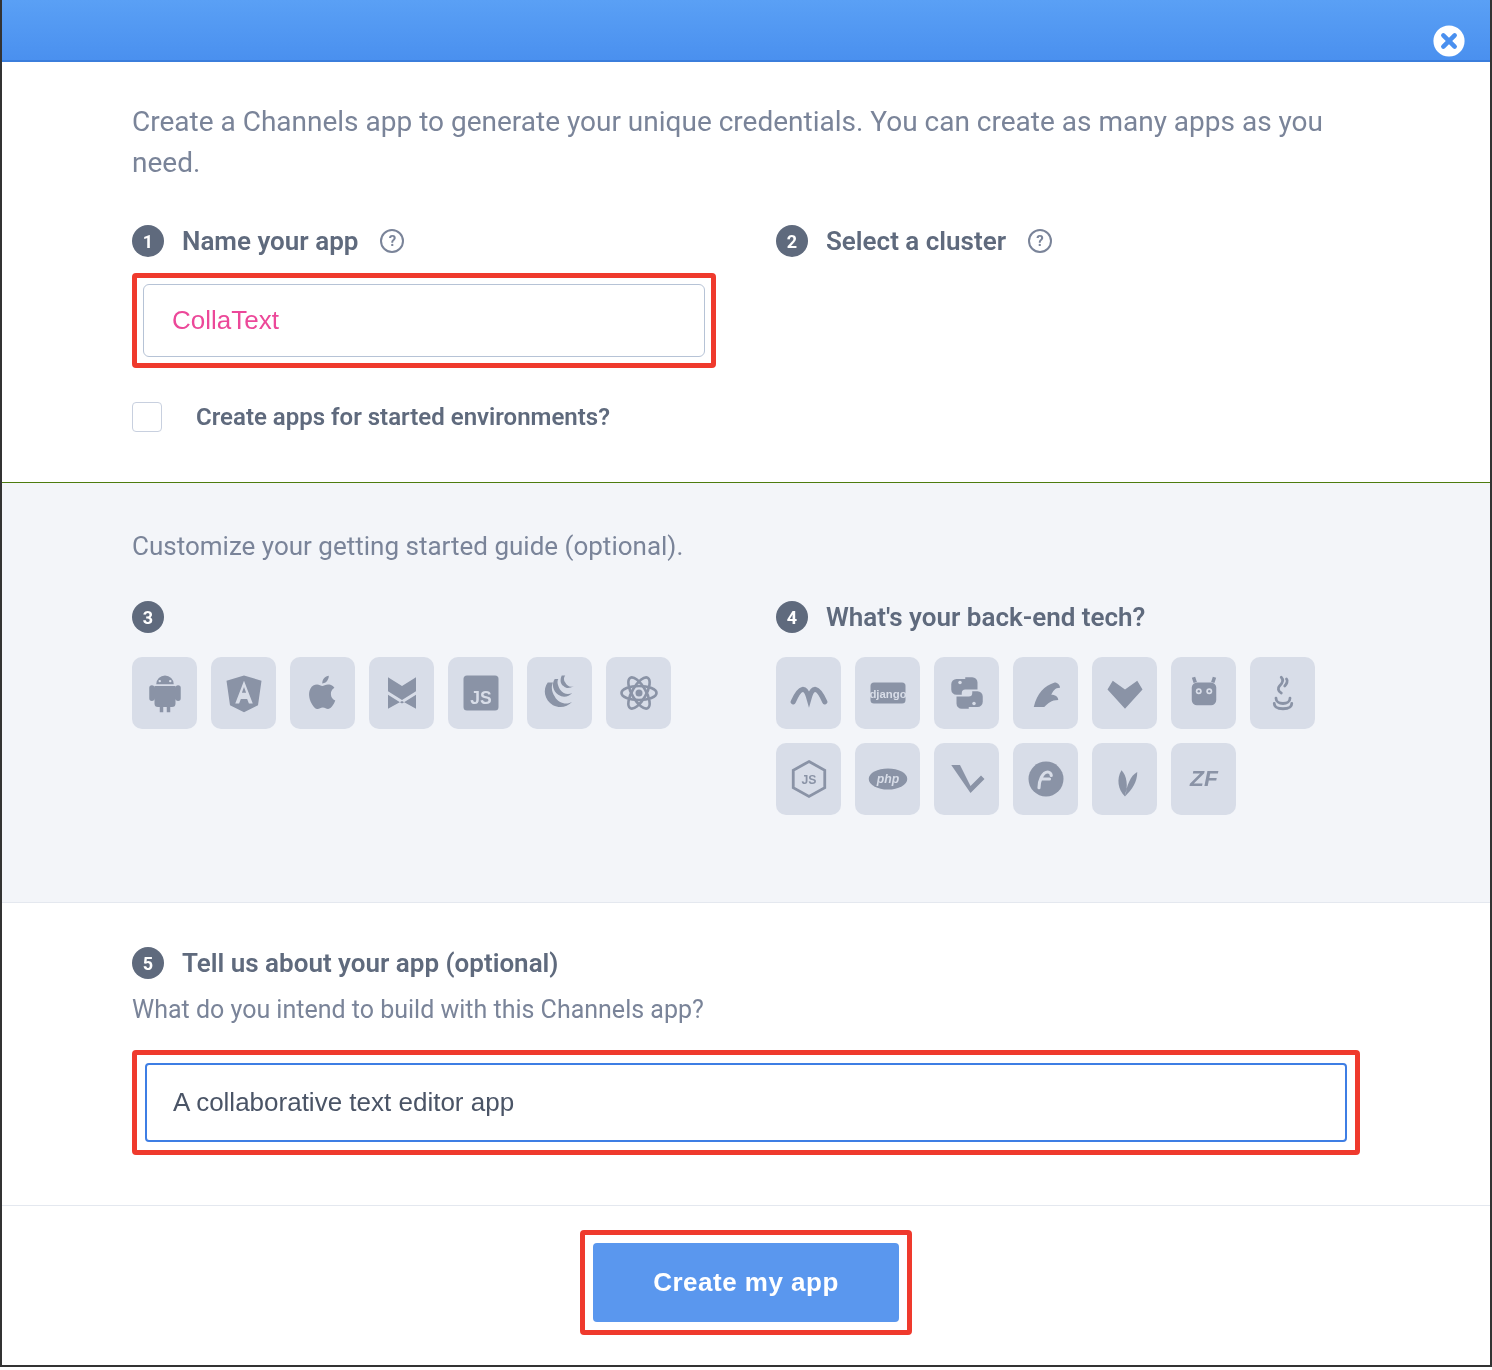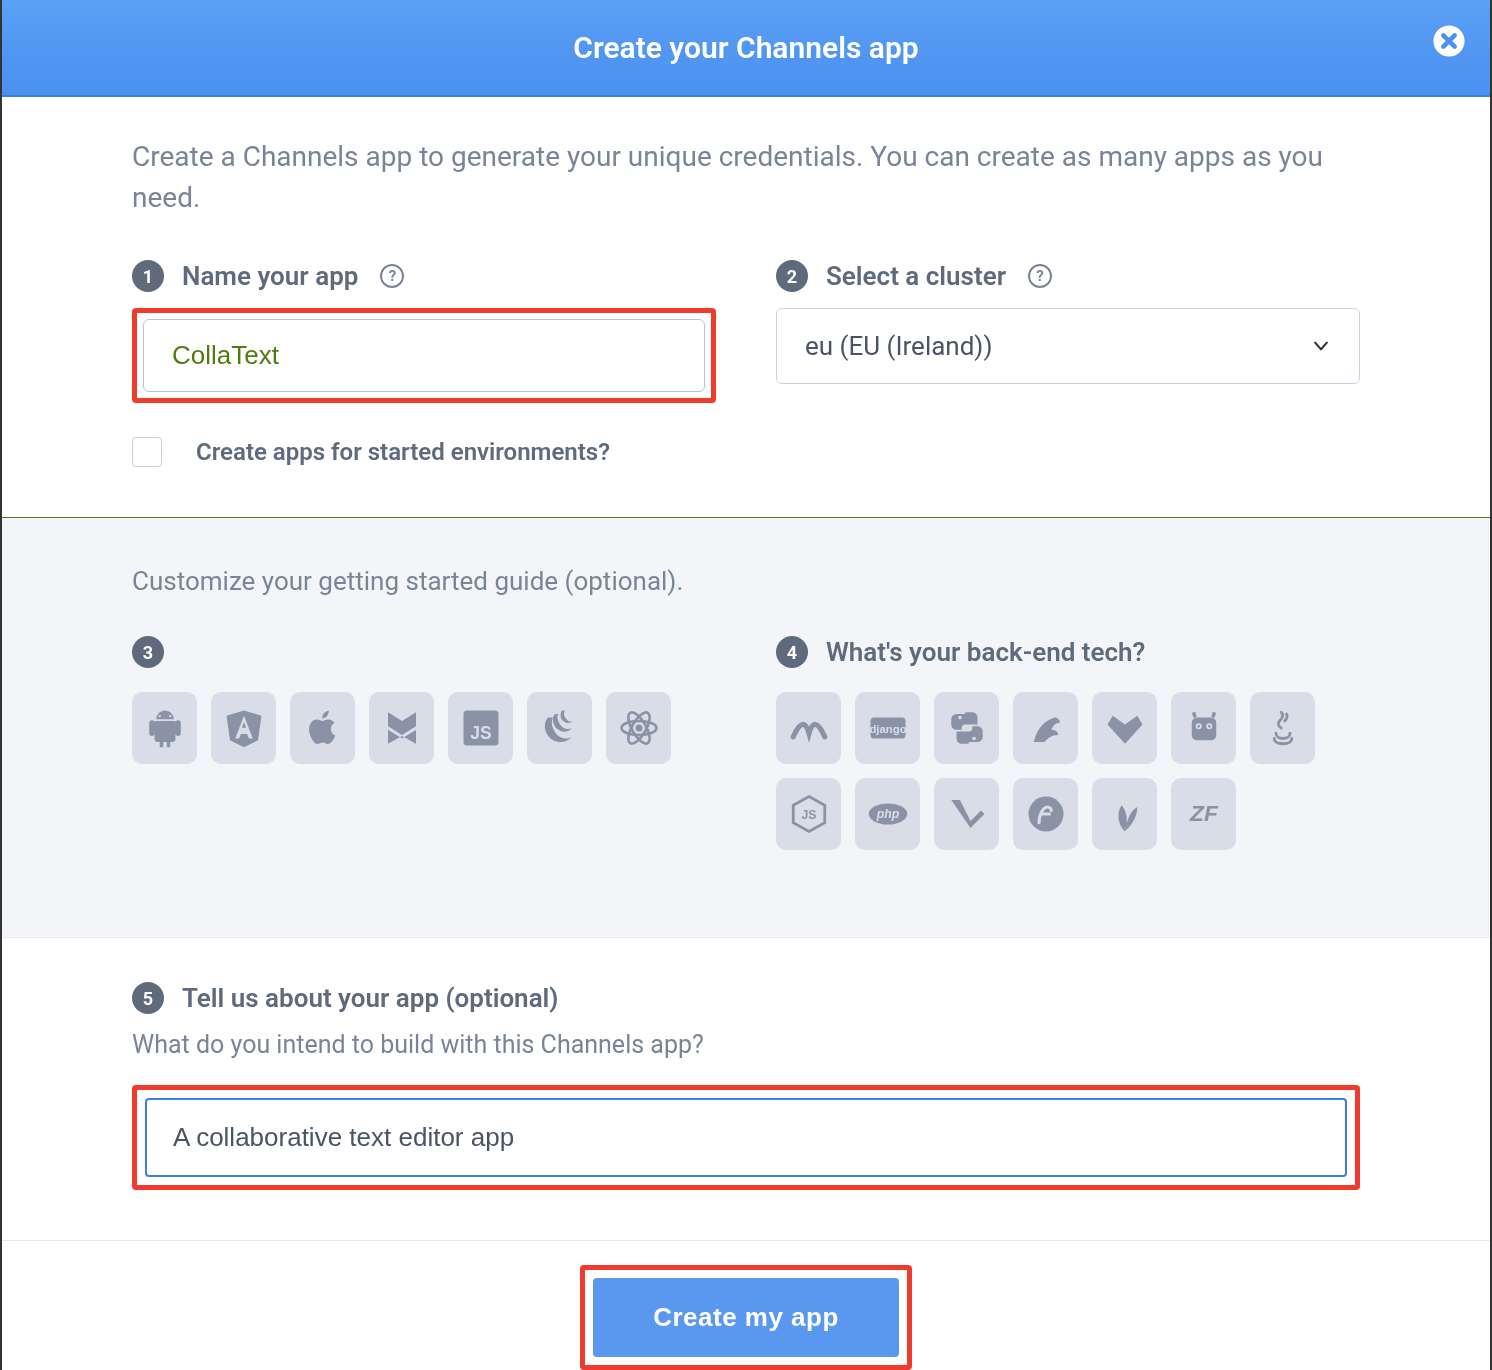--- a/index.html
+++ b/index.html
@@ -87,21 +87,21 @@
     margin-left: 4px;
   }
   .highlight-red { border: 5px solid #ef3a2d; border-radius: 4px; }
   .input-wrap-red { padding: 6px; }
   .text-input {
     width: 100%;
     border: 1px solid #b6c3d6;
     border-radius: 6px;
     padding: 20px 28px;
     font-size: 26px;
-    color: #4d7c0f;
+    color: #ec4899;
     outline: none;
   }
   .select-wrap {
     position: relative;
   }
   .select-box {
     width: 100%;
     border: 1px solid #c8d0df;
     border-radius: 6px;
     padding: 22px 28px;
@@ -206,21 +206,20 @@
     border-radius: 4px;
     cursor: pointer;
   }
 </style>
 </head>
 <body>
 
 <div class="modal">
 
   <div class="modal-header">
-    <div class="modal-title">Create your Channels app</div>
     <div class="close-btn">
       <svg viewBox="0 0 24 24">
         <circle cx="12" cy="12" r="11" fill="#fff"></circle>
         <path d="M8 8 L16 16 M16 8 L8 16" stroke="#4a90ef" stroke-width="3.2" stroke-linecap="round"></path>
       </svg>
     </div>
   </div>
 
   <div class="section">
     <p class="intro">Create a Channels app to generate your unique credentials. You can create as many apps as you need.</p>
@@ -240,28 +239,20 @@
           <span class="checkbox-label">Create apps for started environments?</span>
         </div>
       </div>
 
       <div class="col">
         <div class="step-label">
           <span class="step-num">2</span>
           <span>Select a cluster</span>
           <span class="help-icon">?</span>
         </div>
-        <div class="select-wrap">
-          <div class="select-box">
-            <span>eu (EU (Ireland))</span>
-            <svg class="chevron" viewBox="0 0 24 24">
-              <path d="M5 8 L12 16 L19 8" stroke="#2a2f38" stroke-width="2.5" fill="none" stroke-linecap="round" stroke-linejoin="round"></path>
-            </svg>
-          </div>
-        </div>
       </div>
     </div>
   </div>
 
   <div class="section-gray">
     <p class="subtext">Customize your getting started guide (optional).</p>
     <div class="two-col">
       <div class="col">
         <div class="step-label">
           <span class="step-num">3</span>

